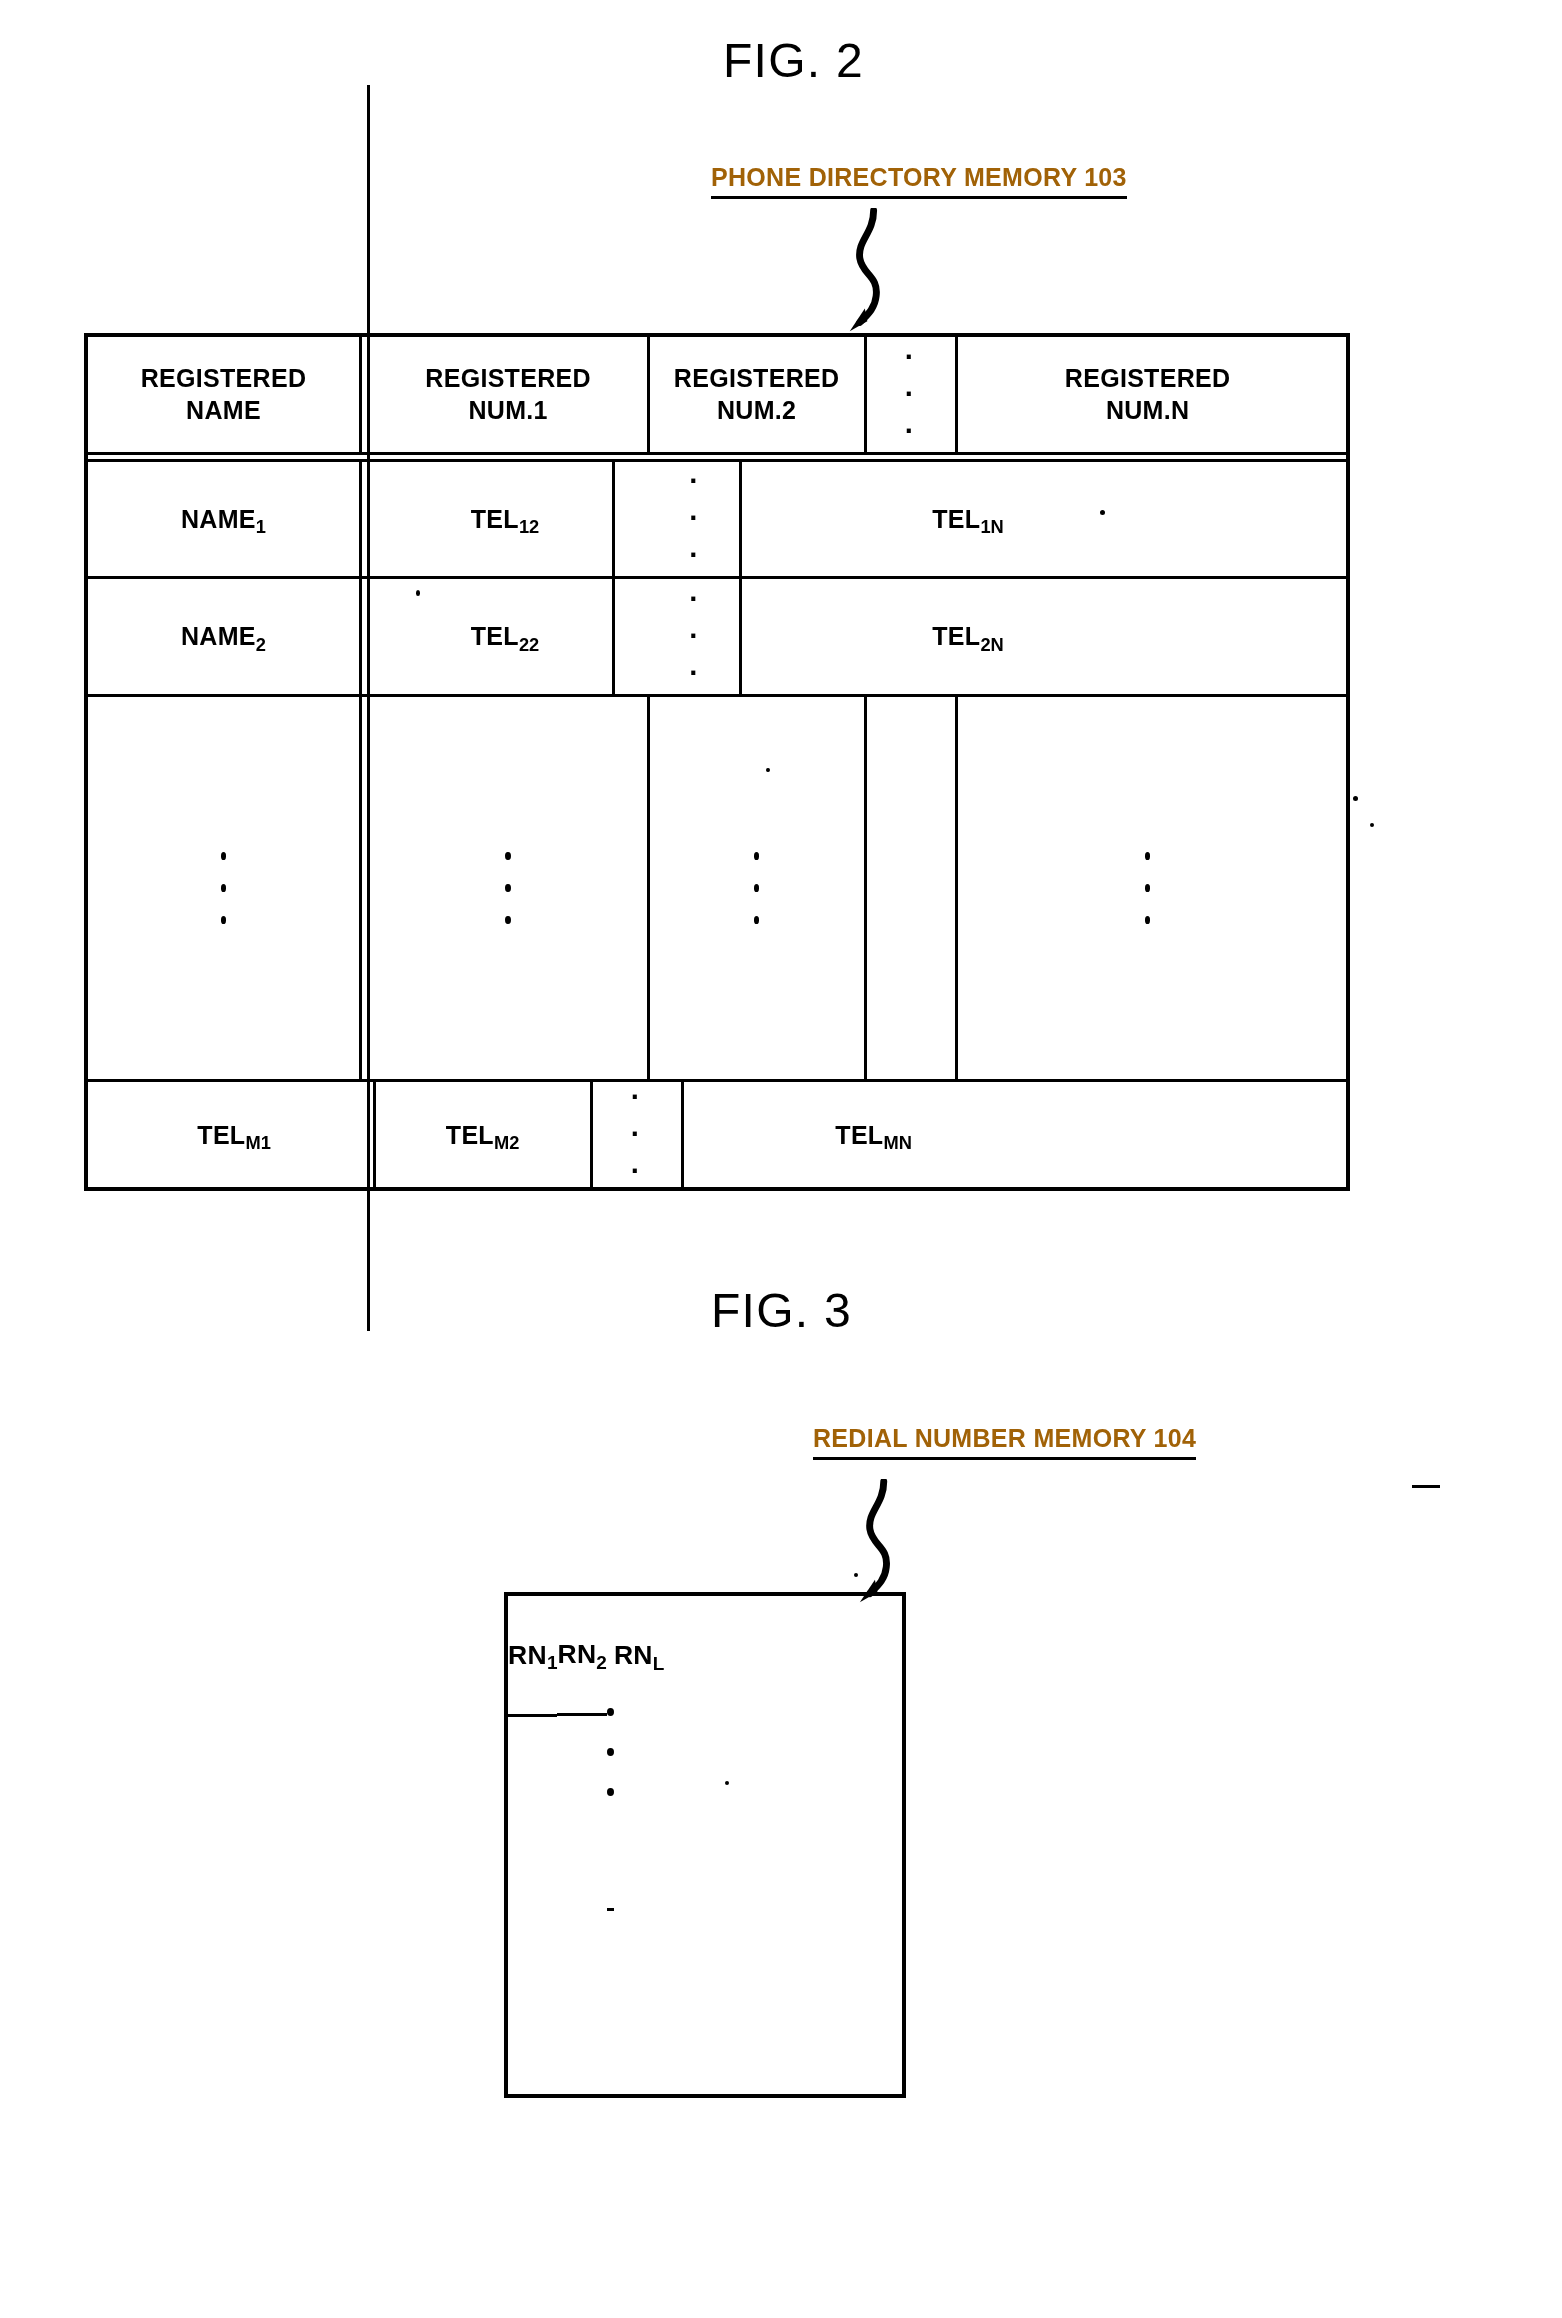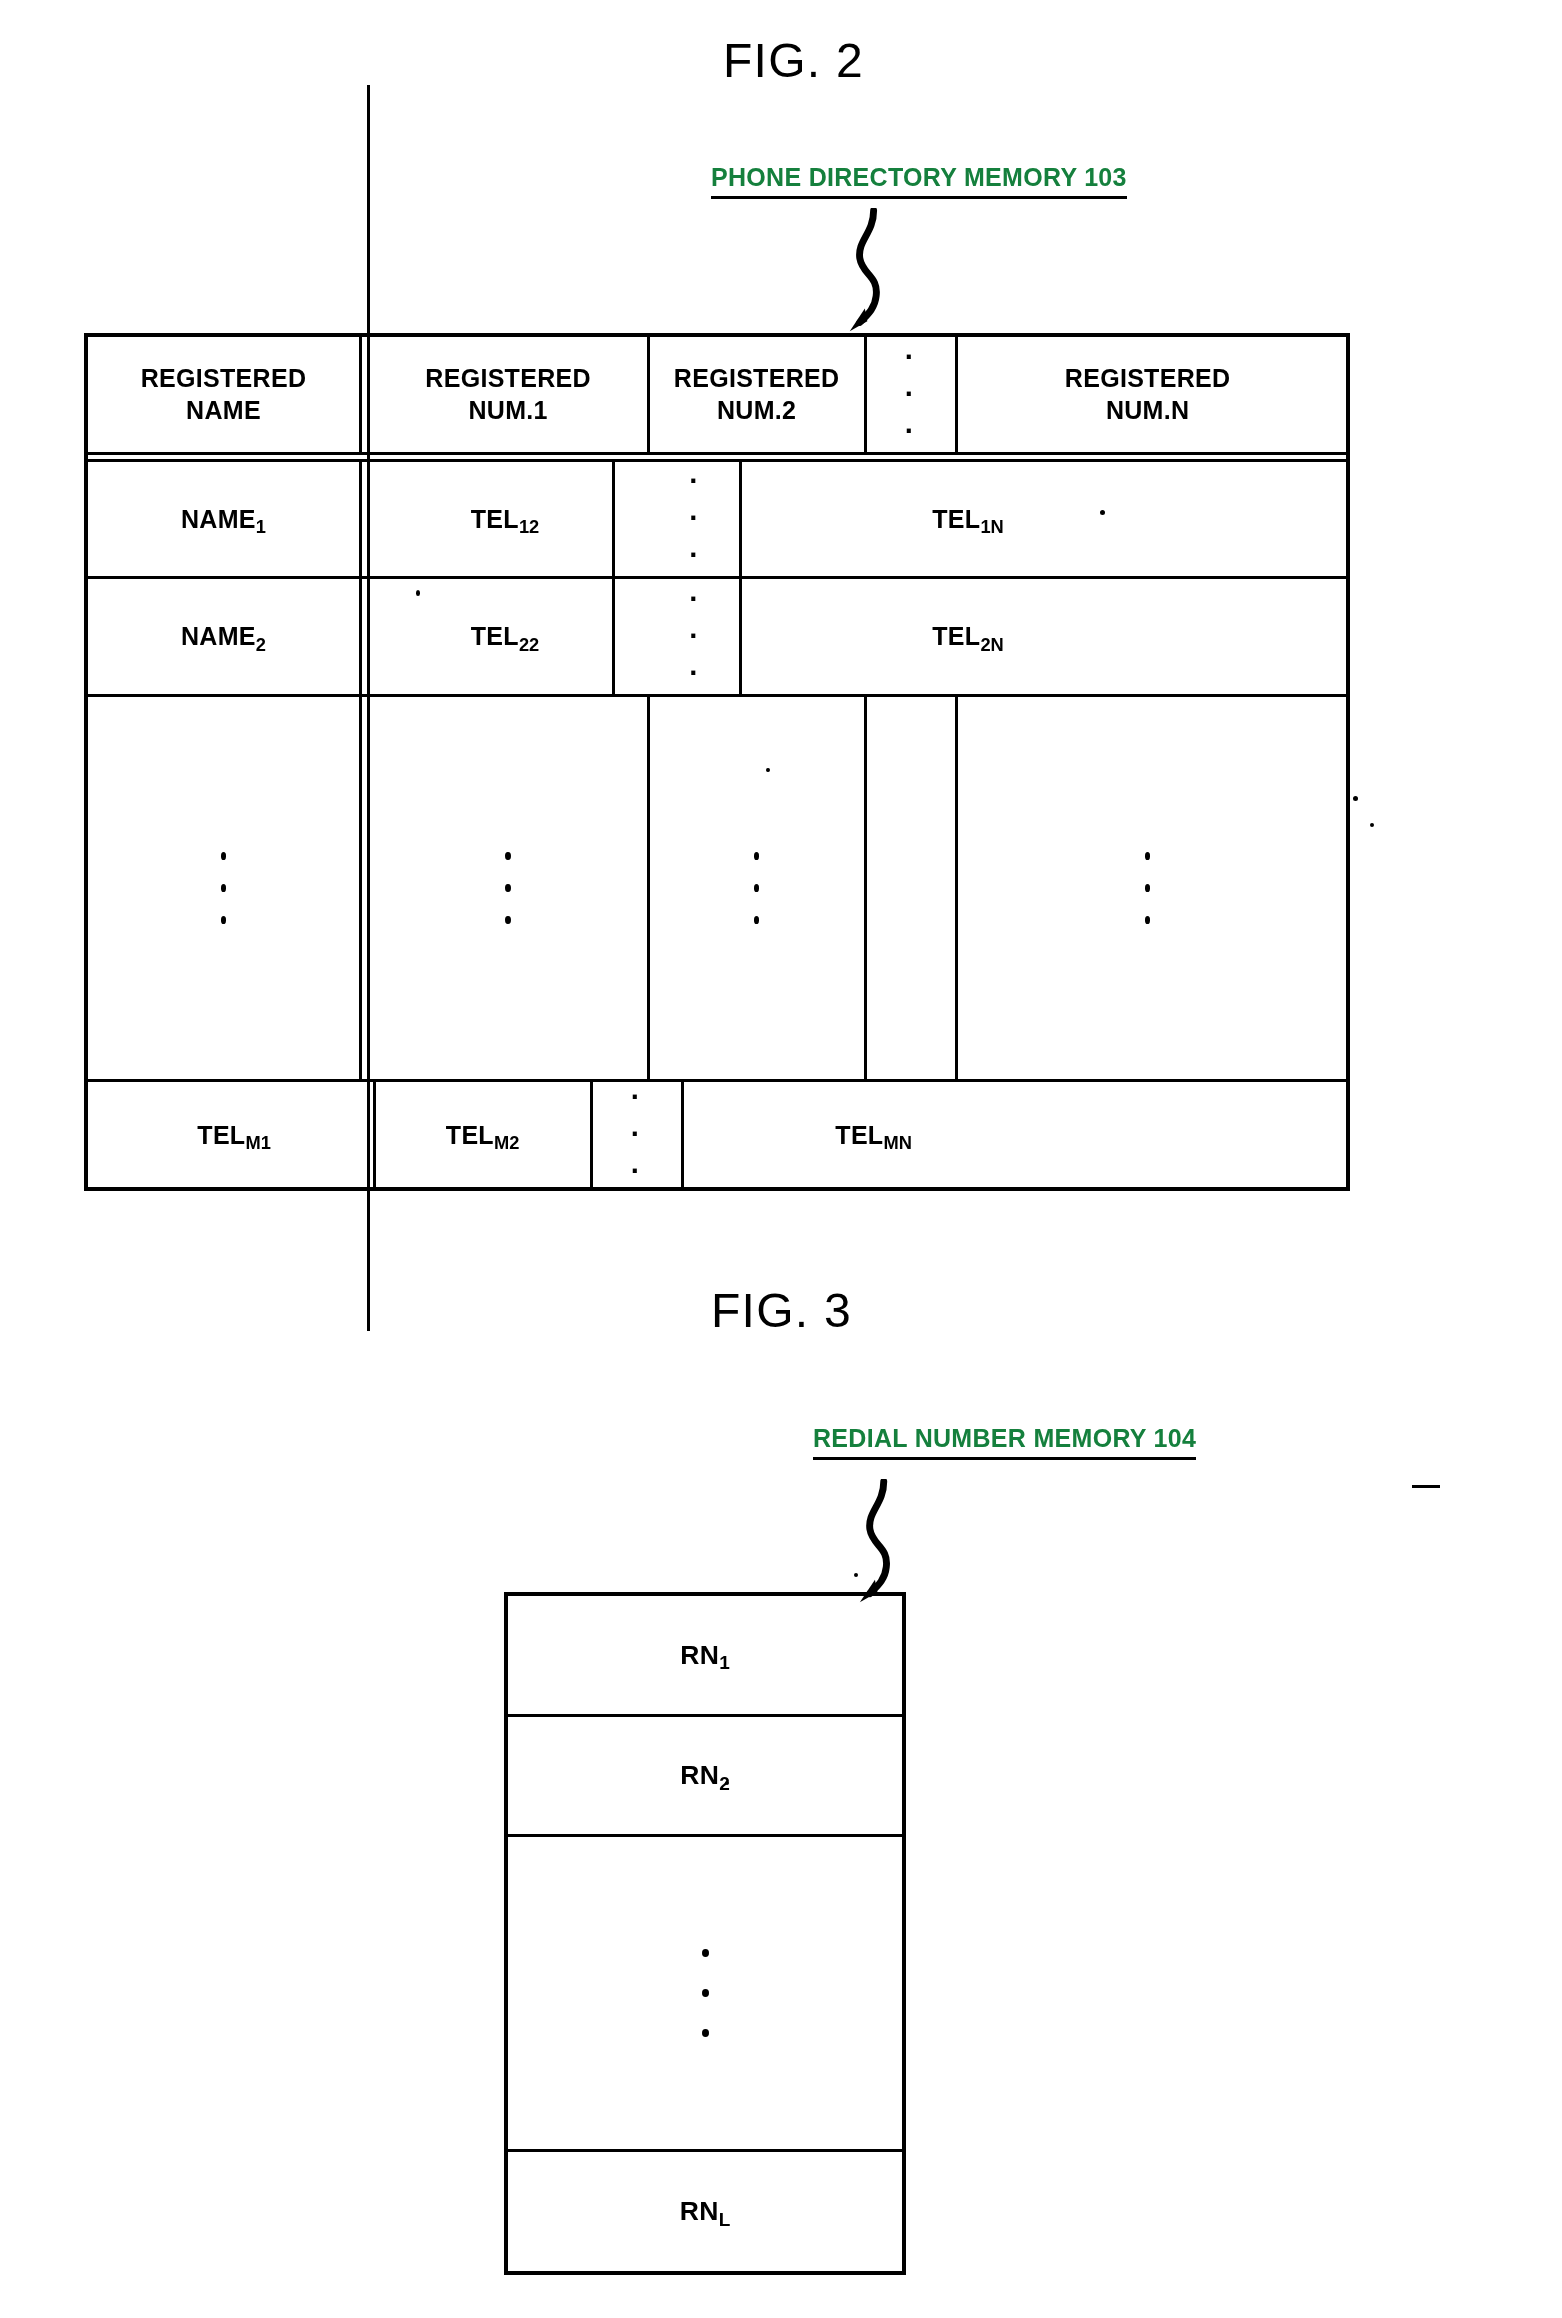--- a/index.html
+++ b/index.html
@@ -36,21 +36,21 @@
 
   
   .callout {
     position: absolute;
     font-size: 25px;
     font-weight: 700;
     letter-spacing: 0.3px;
     white-space: nowrap;
     padding-bottom: 4.4px;
     border-bottom: 3.8px solid #000;
-    color: #15803d;
+    color: #a16207;
   }
   #fig2-callout { left: 711px; top: 163px; }
   #fig3-callout { left: 813px; top: 1424px; }
 
   
   .leader {
     position: absolute;
   }
 
   
@@ -147,25 +147,25 @@
     border-radius: 50%;
     background: #000;
   }
 
   
   #fig3-box {
     position: absolute;
     left: 504px;
     top: 1592px;
     width: 402px;
-    height: 683px;
+    height: 506px;
     border: 4.4px solid #000;
     box-sizing: border-box;
     display: flex;
-    flex-direction: column;
+    flex-direction: row;
   }
   .rrow {
     box-sizing: border-box;
     display: flex;
     align-items: center;
     justify-content: center;
     font-size: 26.5px;
     font-weight: 700;
     letter-spacing: 0.3px;
     border-bottom: 3.8px solid #000;

